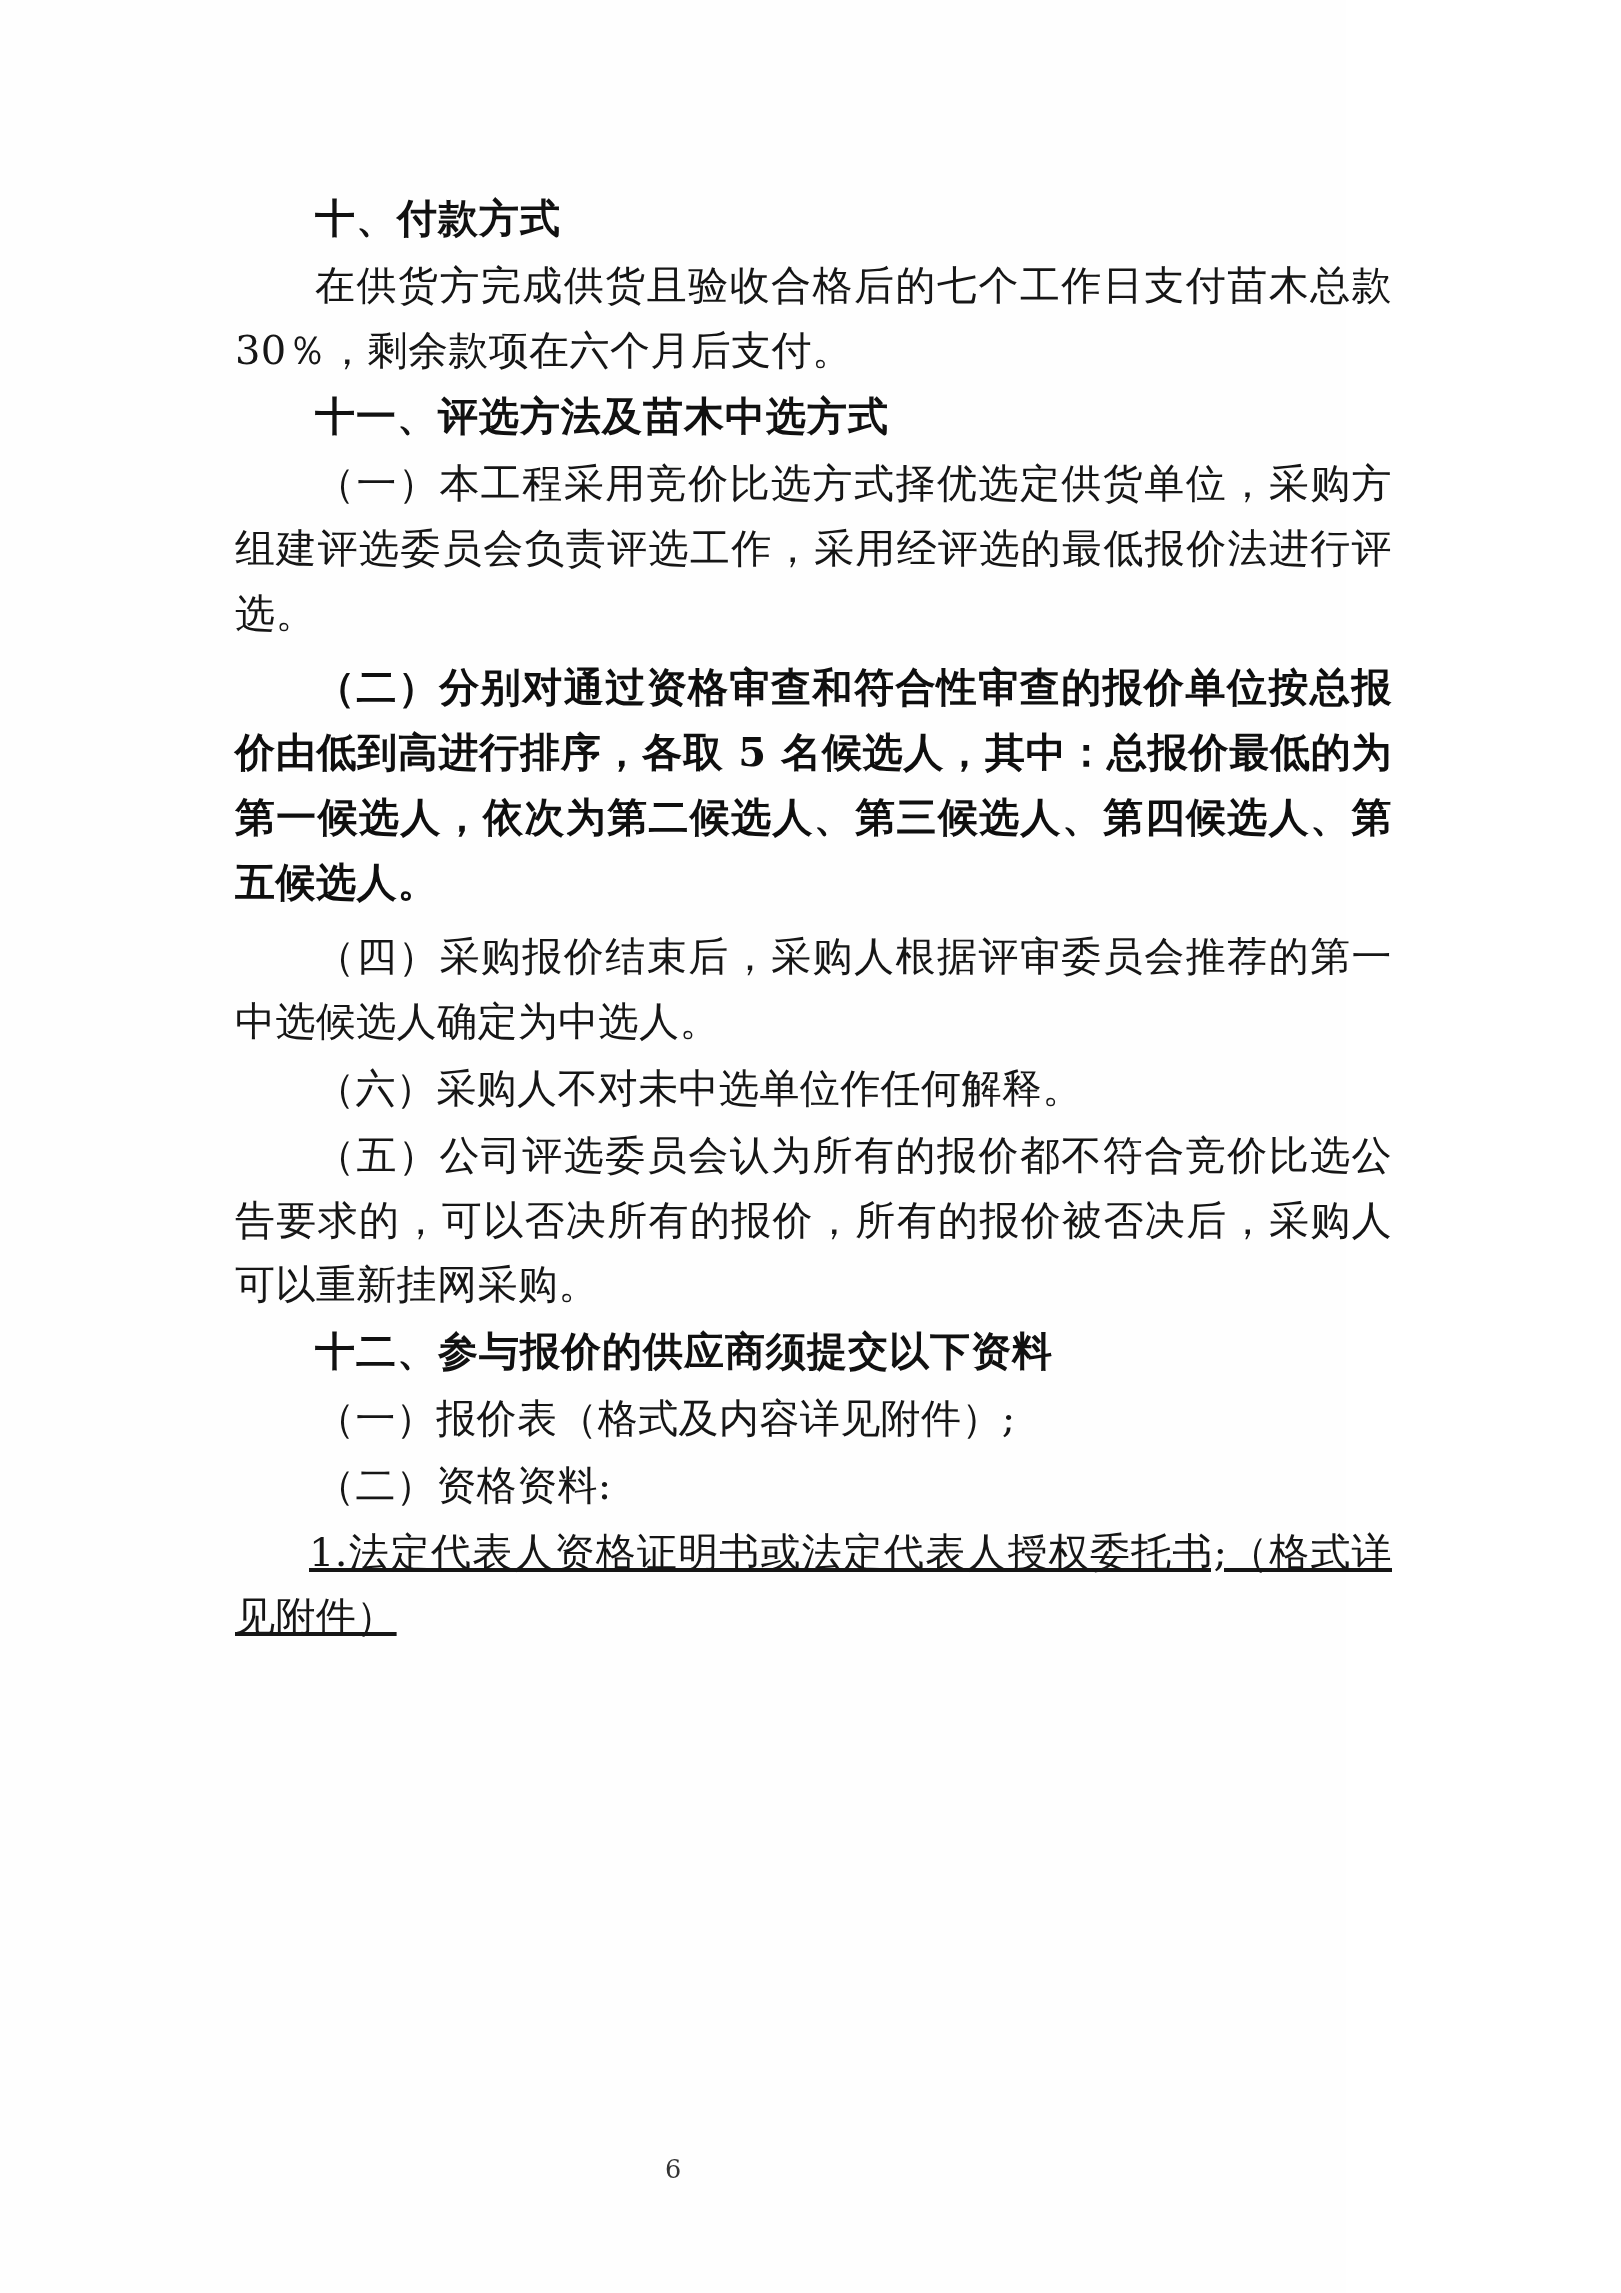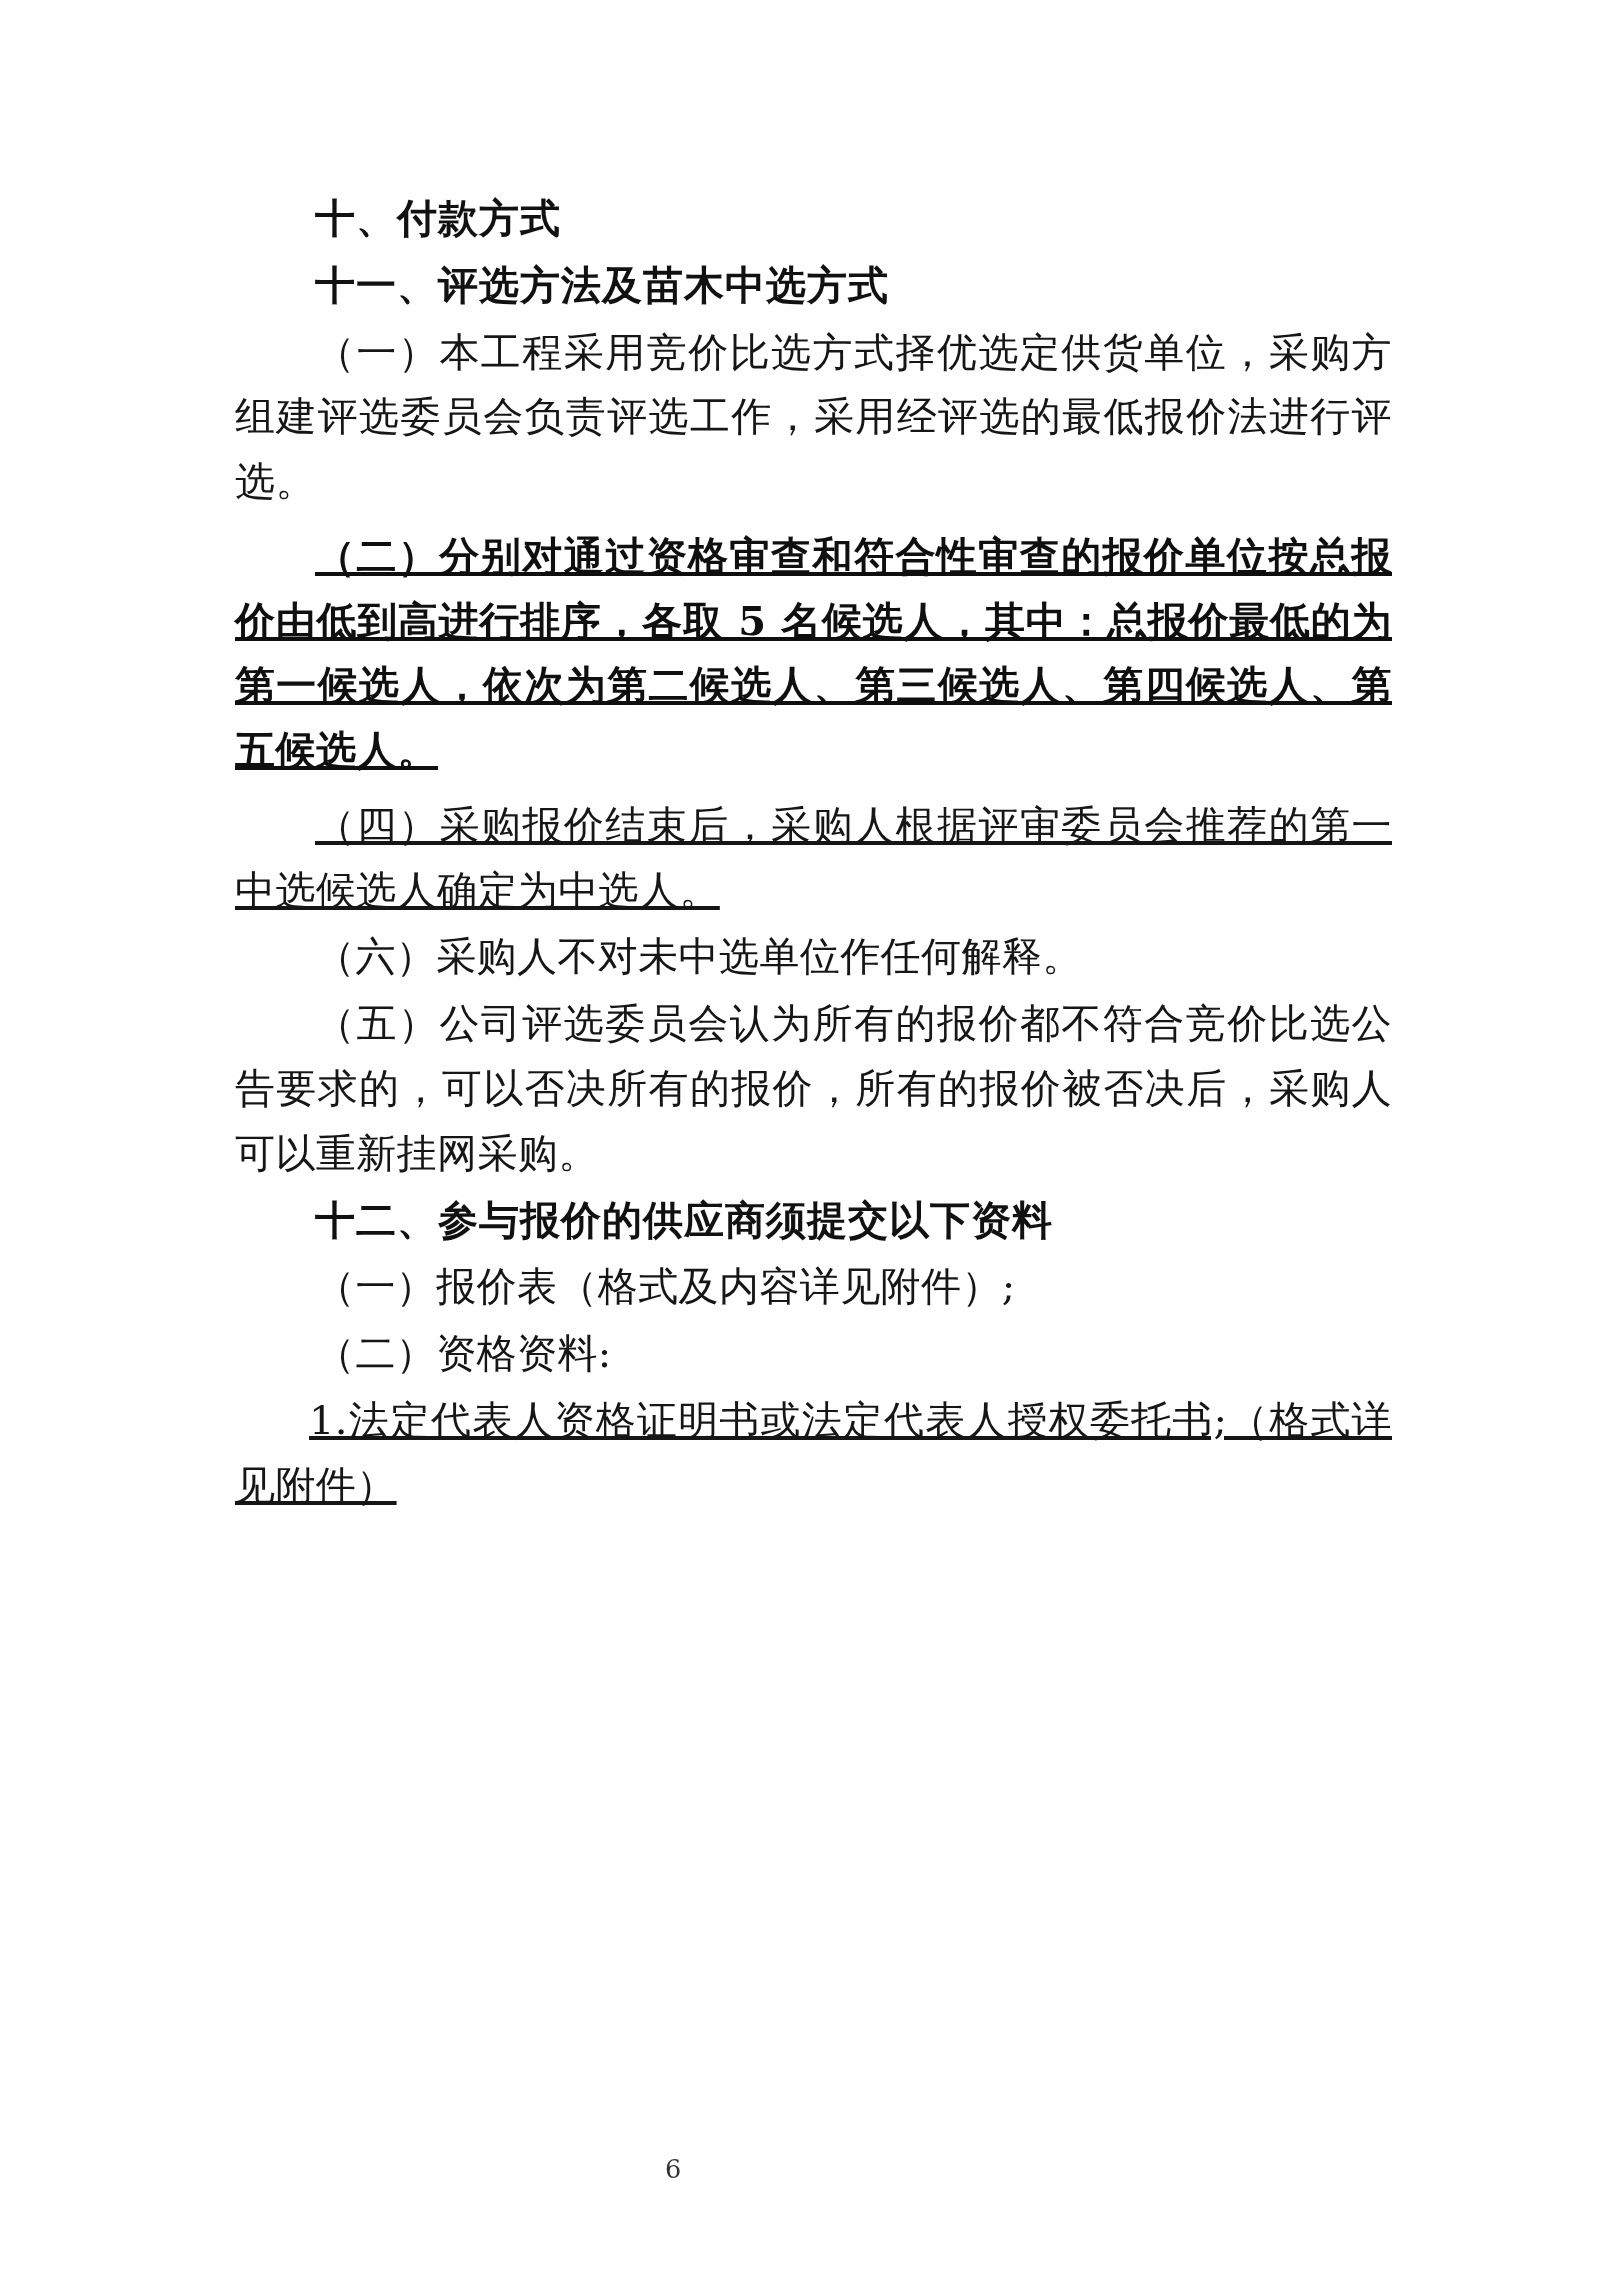--- a/index.html
+++ b/index.html
@@ -51,41 +51,41 @@
     text-indent: 80px;
     color: #111111;
   }
   .bold-para {
     font-weight: bold;
     letter-spacing: 0.6px;
     color: #0f0f0f;
   }
   .gap-top {
     margin-top: 9.8px;
-    text-decoration: underline;
   }
   .page-number {
     position: absolute;
     bottom: 110px;
     left: 0;
     width: 100%;
     text-align: center;
     font-size: 25.5px;
     font-family: "DejaVu Serif", "Liberation Serif", serif;
     color: #333;
   }
 </style>
 </head>
 <body>
 
 <div class="page">
   <div class="content">
 
     <p class="heading">十、付款方式</p>
 
+    <p class="para indent">在供货方完成供货且验收合格后的七个工作日支付苗木总款 30％，剩余款项在六个月后支付。</p>
 
     <p class="heading">十一、评选方法及苗木中选方式</p>
 
     <p class="para indent">（一）本工程采用竞价比选方式择优选定供货单位，采购方组建评选委员会负责评选工作，采用经评选的最低报价法进行评选。</p>
 
     <p class="para indent bold-para gap-top">（二）分别对通过资格审查和符合性审查的报价单位按总报价由低到高进行排序，各取 5 名候选人，其中：总报价最低的为第一候选人，依次为第二候选人、第三候选人、第四候选人、第五候选人。</p>
 
 
     <p class="para indent gap-top">（四）采购报价结束后，采购人根据评审委员会推荐的第一中选候选人确定为中选人。</p>
 

